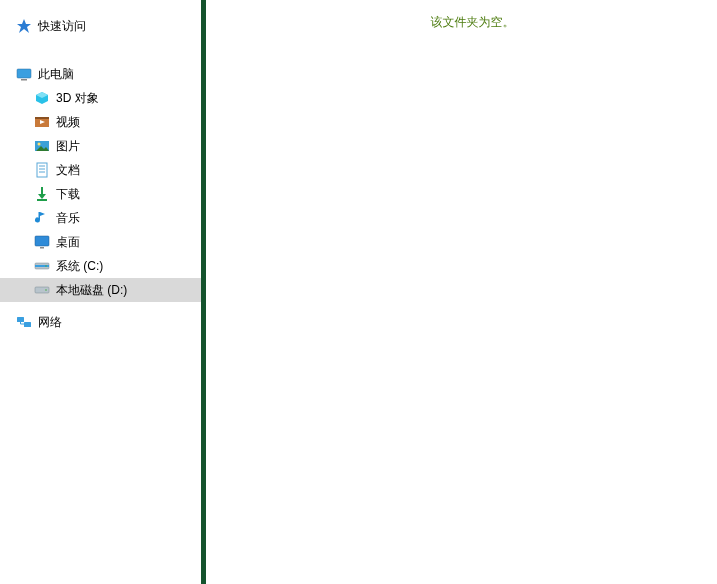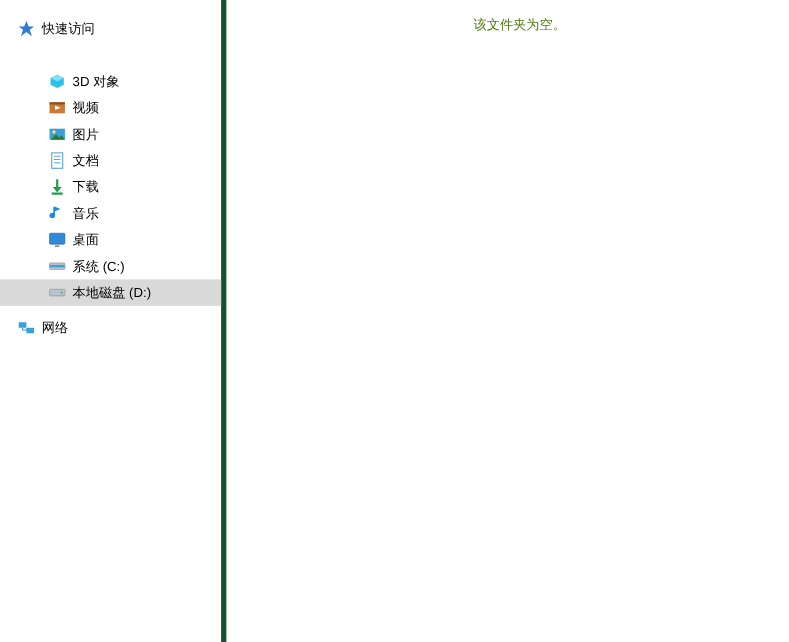--- a/index.html
+++ b/index.html
@@ -20,21 +20,21 @@
     padding-top: 14px;
     background: #fff;
   }
   .tree-item {
     display: flex;
     align-items: center;
     height: 24px;
     padding-left: 16px;
     cursor: default;
   }
-  .tree-item.child { padding-left: 44px; }
+  .tree-item.child { padding-left: 34px; }
   .tree-item.selected { background: #d9d9d9; text-align: right; }
   .tree-item .icon {
     width: 16px;
     height: 16px;
     margin-right: 6px;
     display: inline-flex;
     align-items: center;
     justify-content: center;
     flex-shrink: 0;
   }
@@ -71,20 +71,29 @@
   </div>
 
   <div class="spacer"></div>
 
 
   <div class="spacer"></div>
 
 
   <div class="spacer"></div>
 
+  <div class="tree-item">
+    <span class="icon">
+      <svg width="16" height="16" viewBox="0 0 16 16">
+          <rect x="1" y="3" width="14" height="9" rx="1" fill="#3a9fe0" stroke="#2a6fa0" stroke-width="0.5"></rect>
+          <rect x="5" y="13" width="6" height="1.5" fill="#888"></rect>
+        </svg>
+    </span>
+    <span class="label">此电脑</span>
+  </div>
 
   <div class="tree-item child">
     <span class="icon">
       <svg width="16" height="16" viewBox="0 0 16 16">
           <polygon points="8,2 14,5 14,11 8,14 2,11 2,5" fill="#29c1e8"></polygon>
           <polygon points="8,2 14,5 8,8 2,5" fill="#7fe0f5"></polygon>
         </svg>
     </span>
     <span class="label">3D 对象</span>
   </div>

